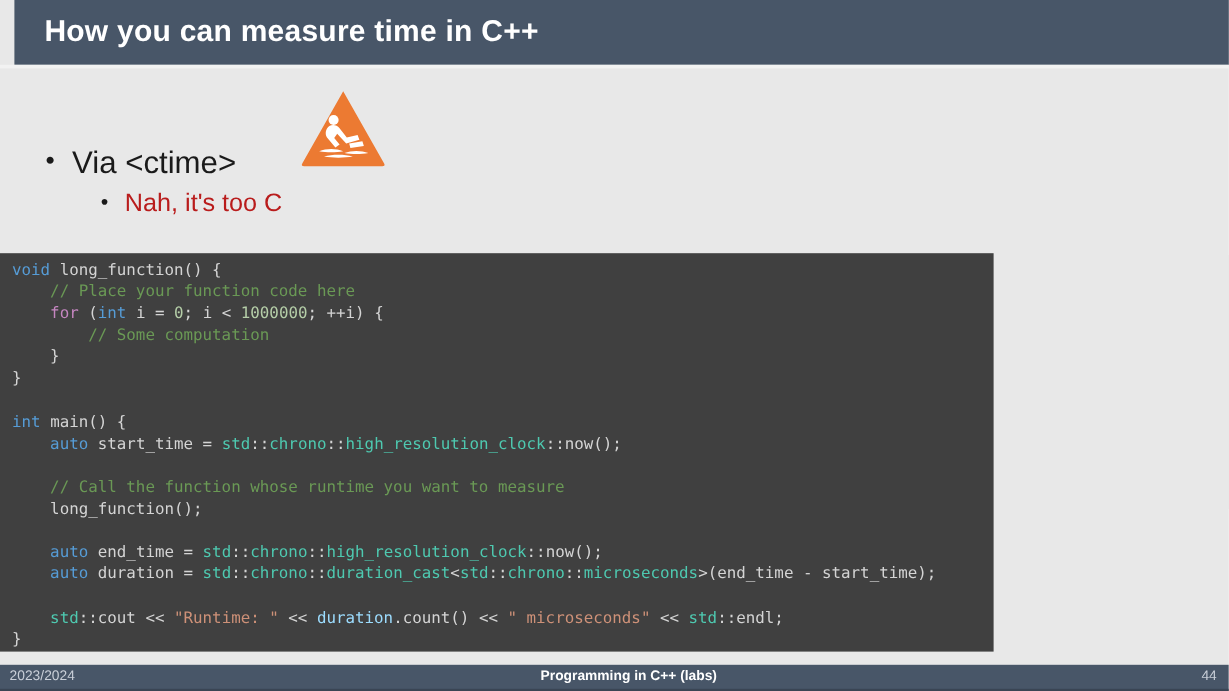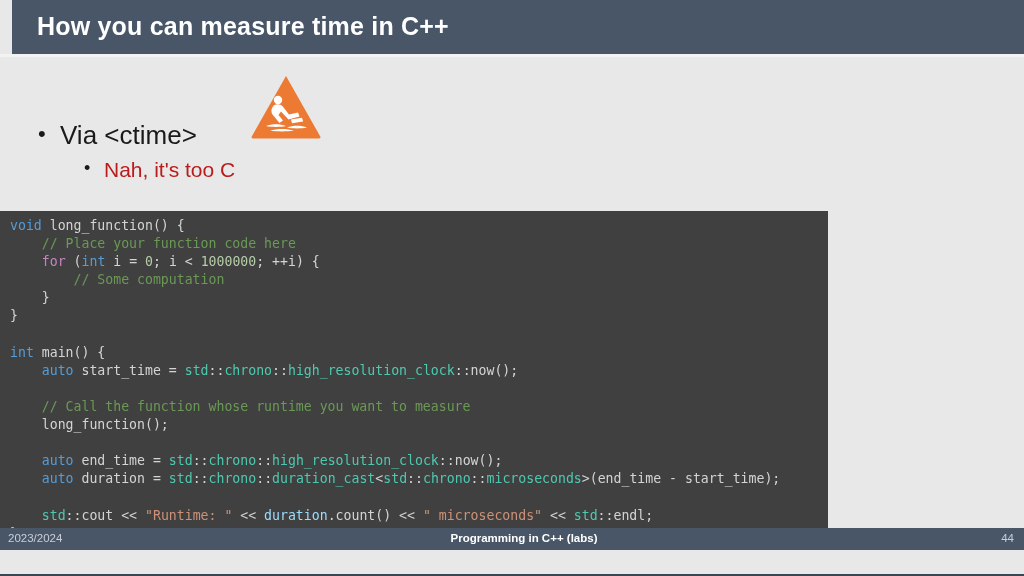--- a/index.html
+++ b/index.html
@@ -130,21 +130,21 @@
   .type     { color: #4ec9b0; }  
   .num      { color: #b5cea8; }  
   .str      { color: #ce9178; }  
   .var      { color: #9cdcfe; }  
   .plain    { color: #d4d4d4; }
 
   
   .footer {
     position: absolute;
     left: 0;
-    top: 528px;
+    top: 554px;
     width: 1024px;
     height: 22px;
     background: #485668;
   }
   .footer-left {
     position: absolute;
     left: 8px;
     top: 4px;
     font-size: 11.5px;
     color: #c9cfd8;

